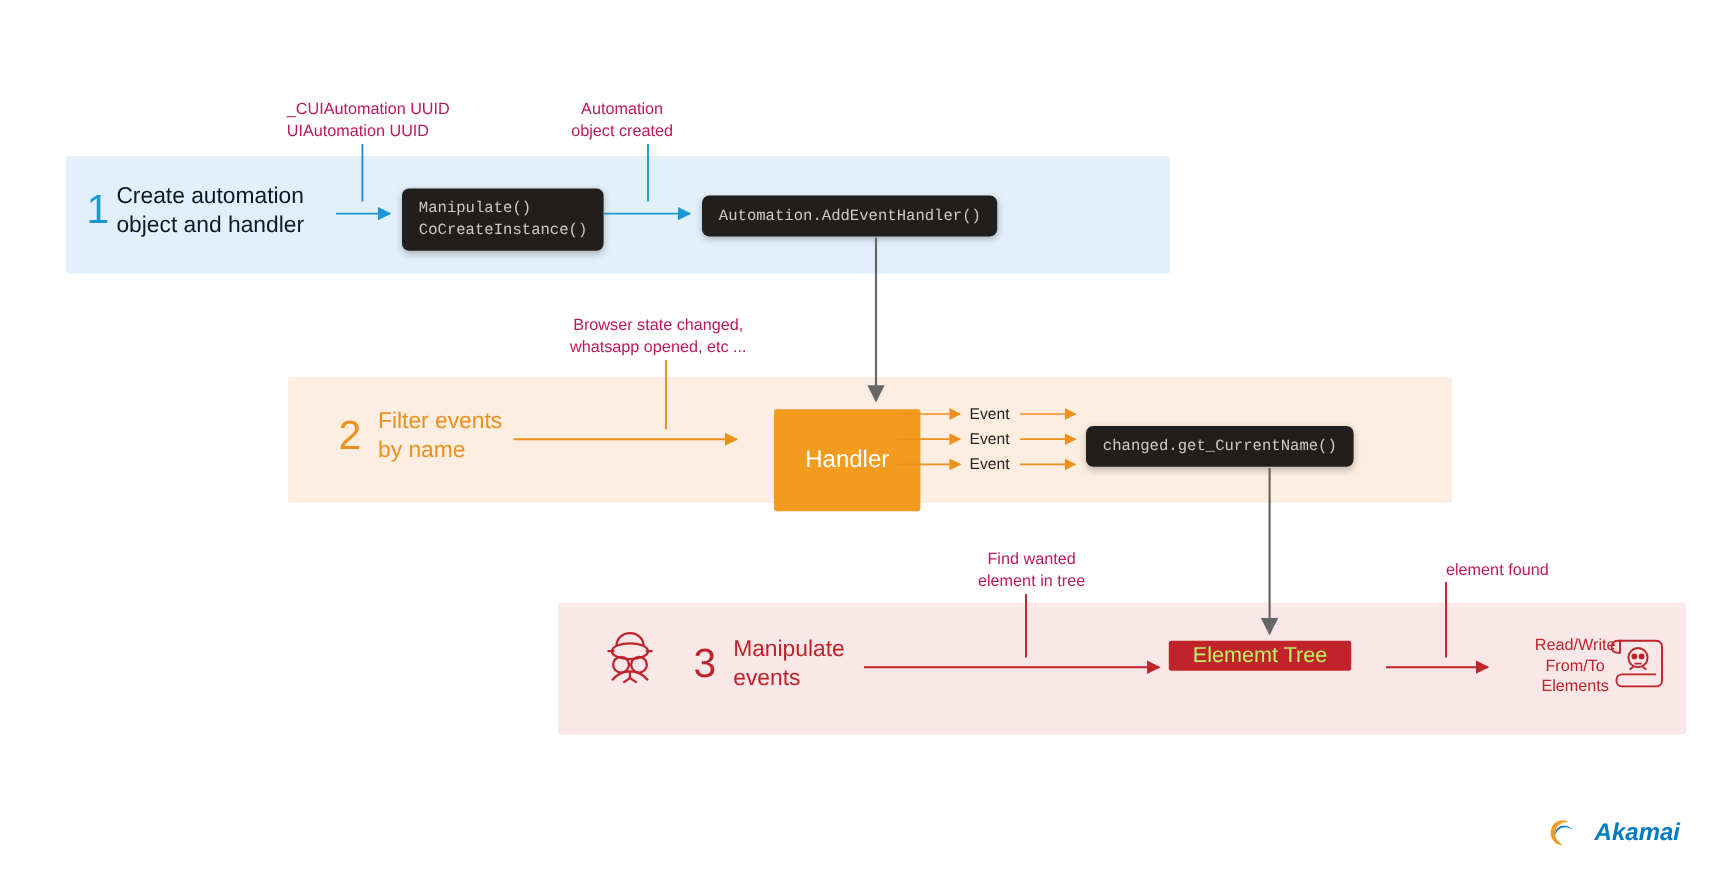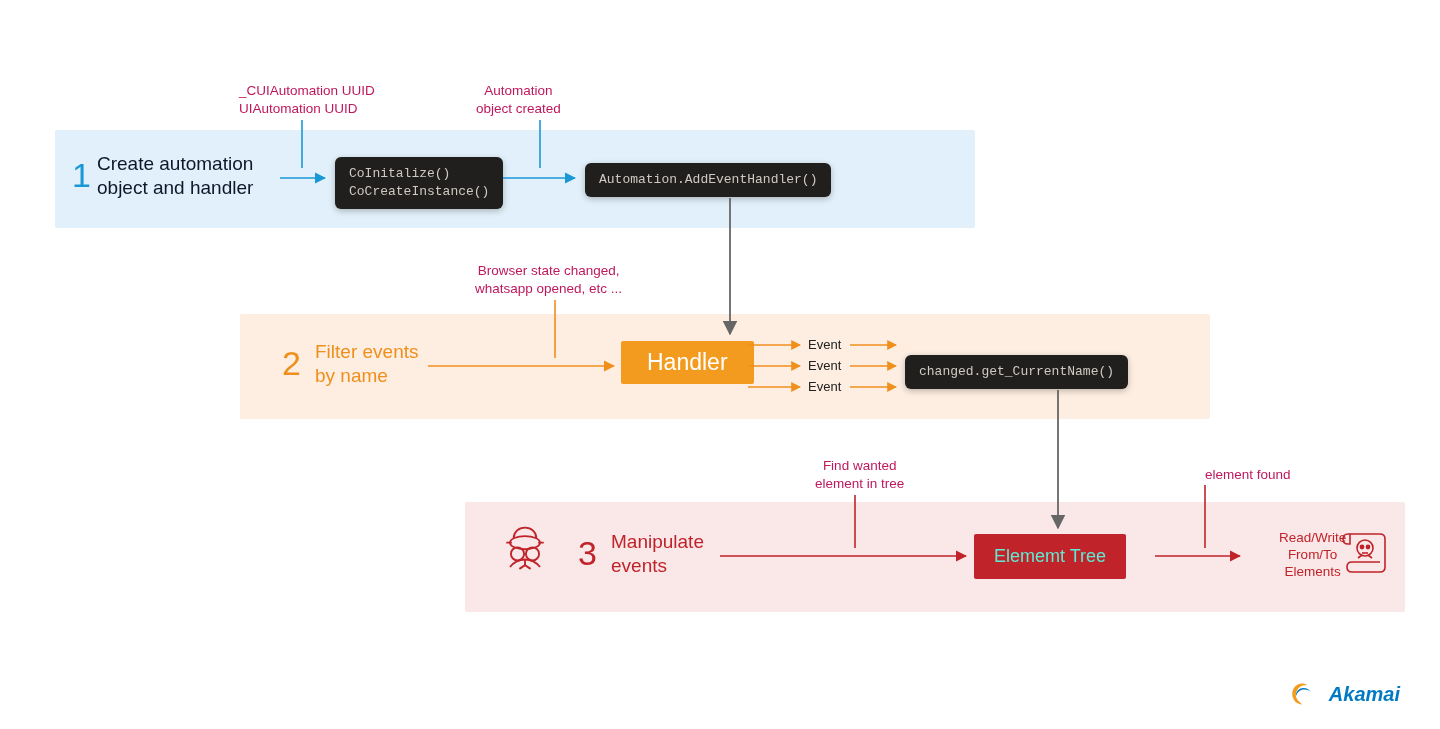--- a/index.html
+++ b/index.html
@@ -47,32 +47,33 @@
     padding: 8px 14px;
     border-radius: 6px;
     white-space: pre;
     box-shadow: 0 2px 6px rgba(0,0,0,.25);
   }
 
   .handler-box {
     position: absolute;
     background: #f39b1e;
     color: #fff;
-    font-size: 23px;
+    font-size: 20px;
     font-weight: 500;
-    padding: 8px 26px;
+    padding: 31px 26px;
     border-radius: 2px;
+    margin-left: 24px;
   }
   .etree-box {
     position: absolute;
     background: #c0232a;
-    color: #5eead4;
+    color: #bef264;
     font-size: 18px;
     font-weight: 500;
-    padding: 12px 20px;
+    padding: 2px 20px;
     border-radius: 2px;
   }
 
   .note {
     position: absolute;
     font-size: 13.5px;
     line-height: 1.3;
     color: #be185d;
     text-align: center;
   }
@@ -128,21 +129,21 @@
 
 <div class="step-num num-blue" style="left:72px; top:156px;">1</div>
 <div class="step-title title-blue" style="left:97px; top:152px; white-space:pre;">Create automation
 object and handler</div>
 
 <div class="note" style="left:239px; top:82px; white-space:pre; text-align:left;">_CUIAutomation UUID
 UIAutomation UUID</div>
 <div class="note" style="left:476px; top:82px; white-space:pre;">Automation
 object created</div>
 
-<div class="code-box" style="left:335px; top:157px;">CoInitalize()
+<div class="code-box" style="left:335px; top:157px;">Manipulate()
 CoCreateInstance()</div>
 <div class="code-box" style="left:585px; top:163px;">Automation.AddEventHandler()</div>
 
 <div class="step-num num-orange" style="left:282px; top:344px;">2</div>
 <div class="step-title title-orange" style="left:315px; top:340px; white-space:pre;">Filter events
 by name</div>
 
 <div class="note" style="left:475px; top:250px; white-space:pre;margin-top:12px;">Browser state changed,
 whatsapp opened, etc ...</div>
 

